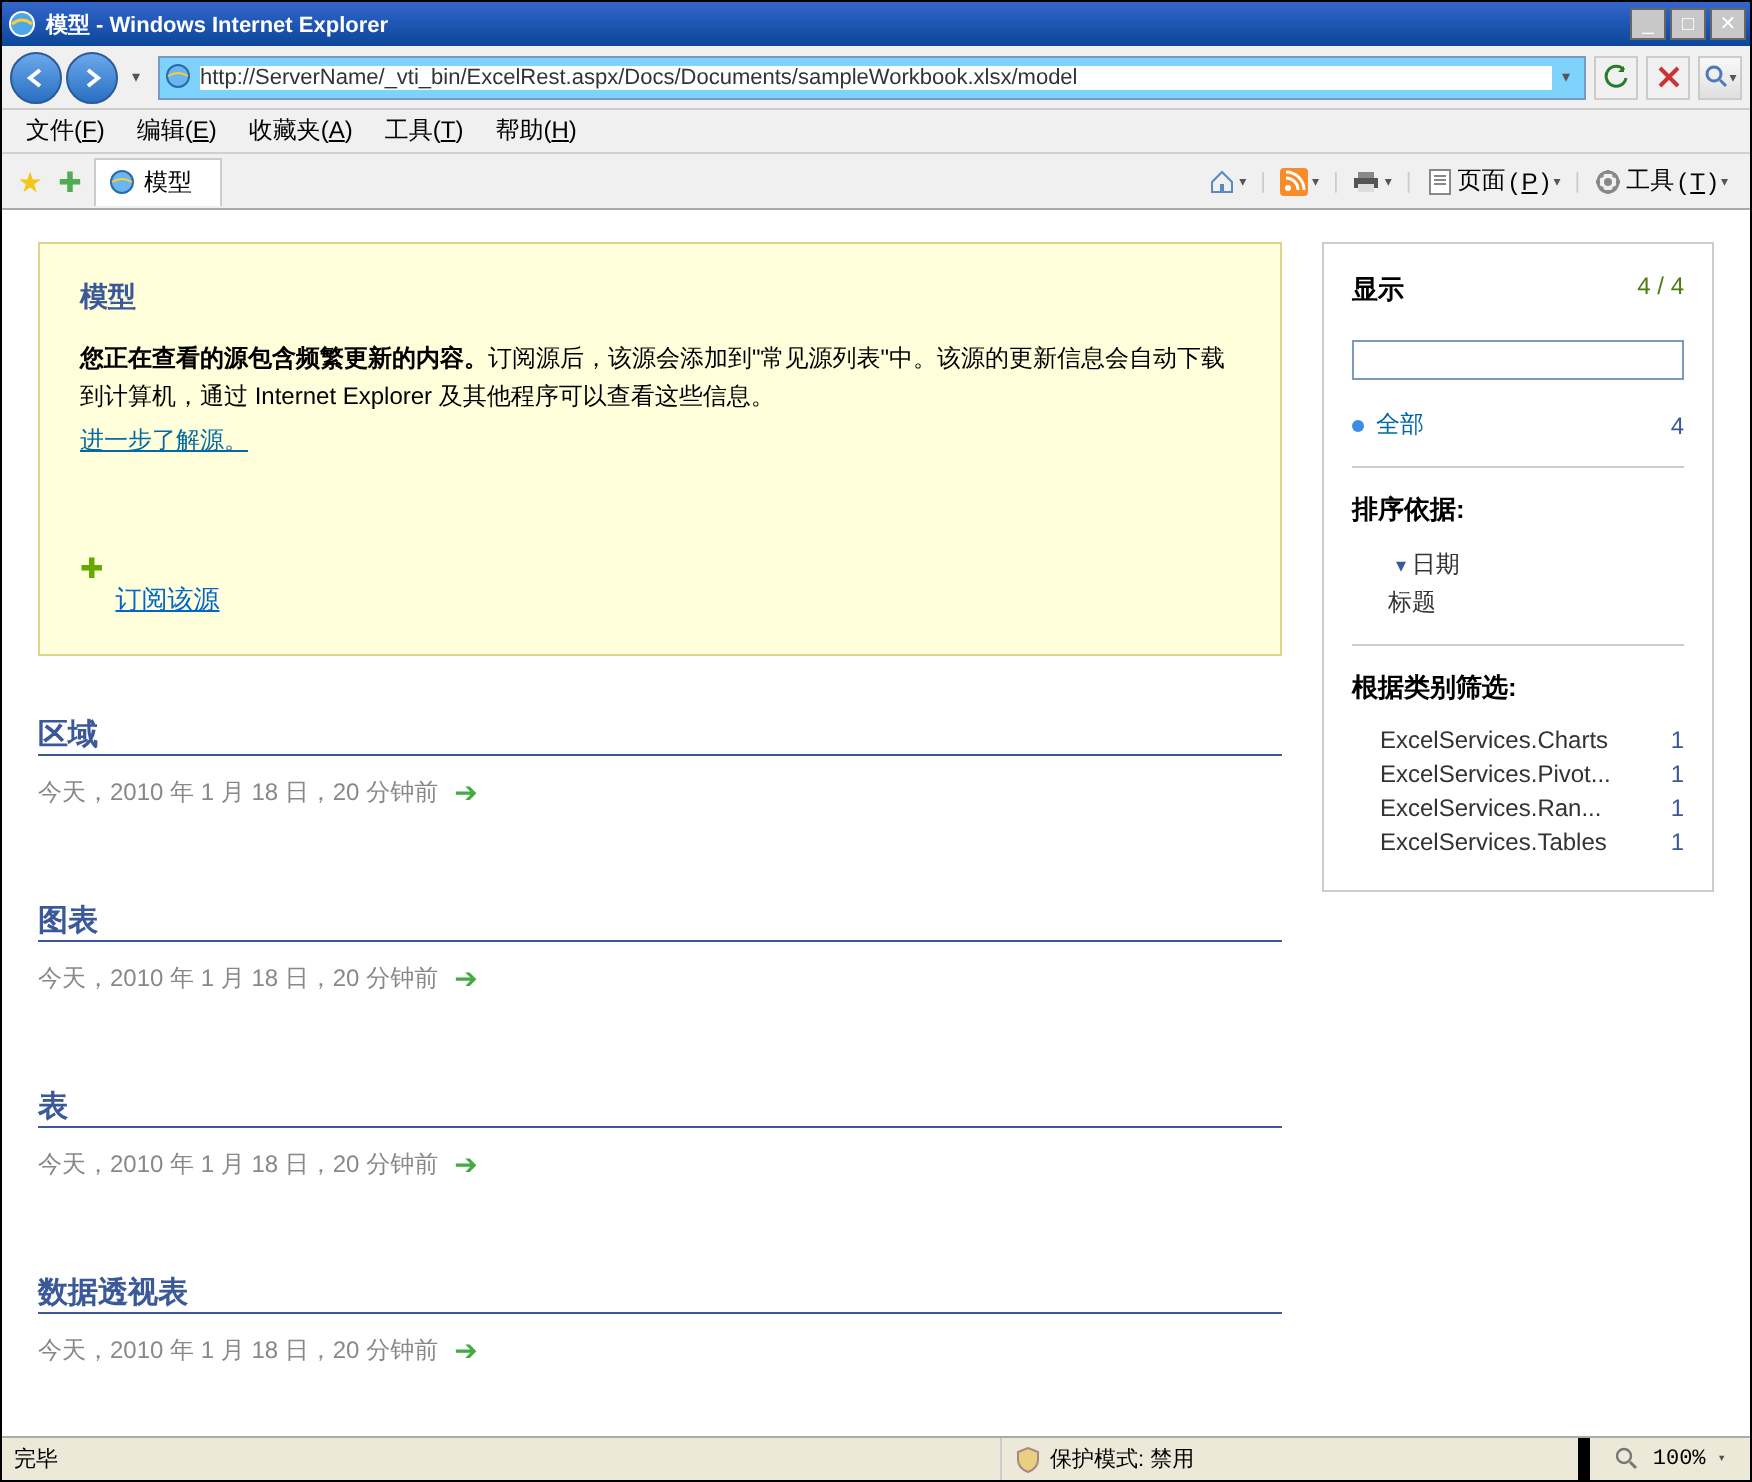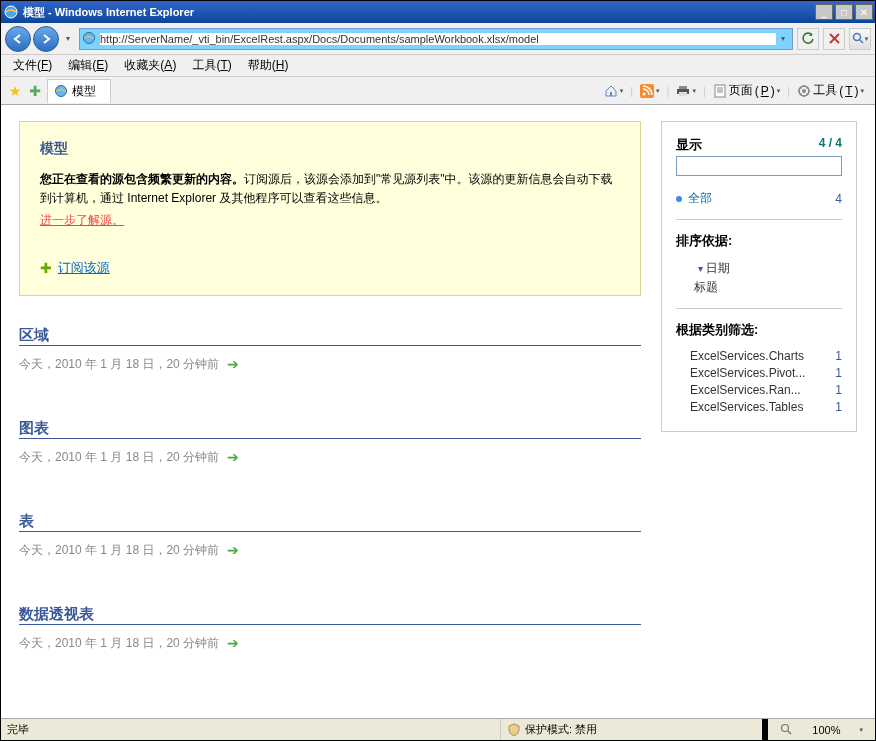--- a/index.html
+++ b/index.html
@@ -38,51 +38,51 @@
     .fav-btn { padding: 2px 4px; border: 1px solid transparent; display: flex; align-items: center; gap: 2px; cursor: pointer; font-size: 12px; }
     .drop-arrow { font-size: 7px; color: #555; }
     
     .content { flex: 1; background: #fff; display: flex; padding: 16px 18px; gap: 20px; overflow: hidden; }
     .main { flex: 1; }
     
     .info-box { background: #ffffdc; border: 1px solid #dcd58c; padding: 18px 20px; margin-bottom: 30px; }
     .info-title { color: #3b5998; font-size: 14px; font-weight: bold; margin-bottom: 12px; }
     .info-text { font-size: 12px; color: #000; line-height: 1.6; margin-bottom: 4px; }
     .info-text b { font-weight: bold; }
-    .info-link { color: #ef4444; text-decoration: underline; cursor: pointer; font-size: 12px; }
+    .info-link { color: #0369a1; text-decoration: underline; cursor: pointer; font-size: 12px; }
     .subscribe { margin-top: 30px; display: flex; align-items: center; gap: 6px; }
     .sub-icon { color: #6a0; font-size: 14px; }
-    .sub-link { color: #0066cc; text-decoration: underline; cursor: pointer; font-size: 13px; }
+    .sub-link { color: #0066cc; text-decoration: underline; cursor: pointer; font-size: 13px; margin-top: 32px; }
     
     .entry { margin-bottom: 46px; }
     .entry-title { color: #3b5998; font-size: 15px; font-weight: bold; padding-bottom: 0; border-bottom: 1px solid #3b5998; margin-bottom: 10px; }
     .entry-meta { font-size: 12px; color: #888; display: flex; align-items: flex-start; gap: 8px; }
     .entry-arrow { color: #4a4; font-size: 14px; }
     
     .sidebar { width: 196px; border: 1px solid #ccc; padding: 14px 14px; align-self: flex-start; }
-    .side-header { display: flex; justify-content: space-between; margin-bottom: 2px; }
+    .side-header { display: flex; justify-content: space-between; margin-bottom: 16px; }
     .side-title { font-weight: bold; font-size: 13px; }
-    .side-count { color: #0f766e; font-weight: bold; font-size: 12px; }
+    .side-count { color: #4d7c0f; font-weight: normal; font-size: 12px; }
     .side-input { width: 100%; border: 1px solid #7a9ac0; height: 20px; margin-bottom: 14px; padding: 0 2px; }
     .side-row { display: flex; align-items: center; gap: 6px; margin-bottom: 8px; font-size: 12px; }
     .side-bullet { width: 6px; height: 6px; border-radius: 50%; background: #3b8de8; }
     .side-link { color: #0369a1; flex: 1; cursor: pointer; }
     .side-num { color: #3b5998; }
     .side-hr { border: none; border-top: 1px solid #ccc; margin: 12px 0; }
     .side-section-title { font-weight: bold; font-size: 13px; margin-bottom: 10px; }
     .sort-item { font-size: 12px; margin-left: 22px; margin-bottom: 2px; color: #333; cursor: pointer; }
     .sort-active::before { content: "▾ "; color: #3b5998; font-size: 10px; }
     .cat-row { display: flex; justify-content: space-between; font-size: 12px; margin-left: 14px; margin-bottom: 3px; }
     .cat-name { color: #333; cursor: pointer; }
     .cat-num { color: #3b5998; }
     
     .status-bar { height: 22px; background: #ece9d8; border-top: 1px solid #aaa; display: flex; align-items: center; font-size: 11px; }
     .status-left { padding: 0 6px; border-right: 1px solid #ccc; height: 100%; display: flex; align-items: center; width: 500px; }
     .status-mid { flex: 1; padding: 0 6px; border-right: 6px solid #000000; height: 100%; display: flex; align-items: center; }
-    .status-right { padding: 0 12px; display: flex; align-items: center; gap: 19px; }
+    .status-right { padding: 0 12px; display: flex; align-items: center; gap: 6px; font-family: Liberation Mono, monospace; }
     
     svg { display: block; }
   </style>
 </head>
 <body>
 
 <div class="window">
 
   <div class="title-bar">
     <span class="title-bar-icon">

